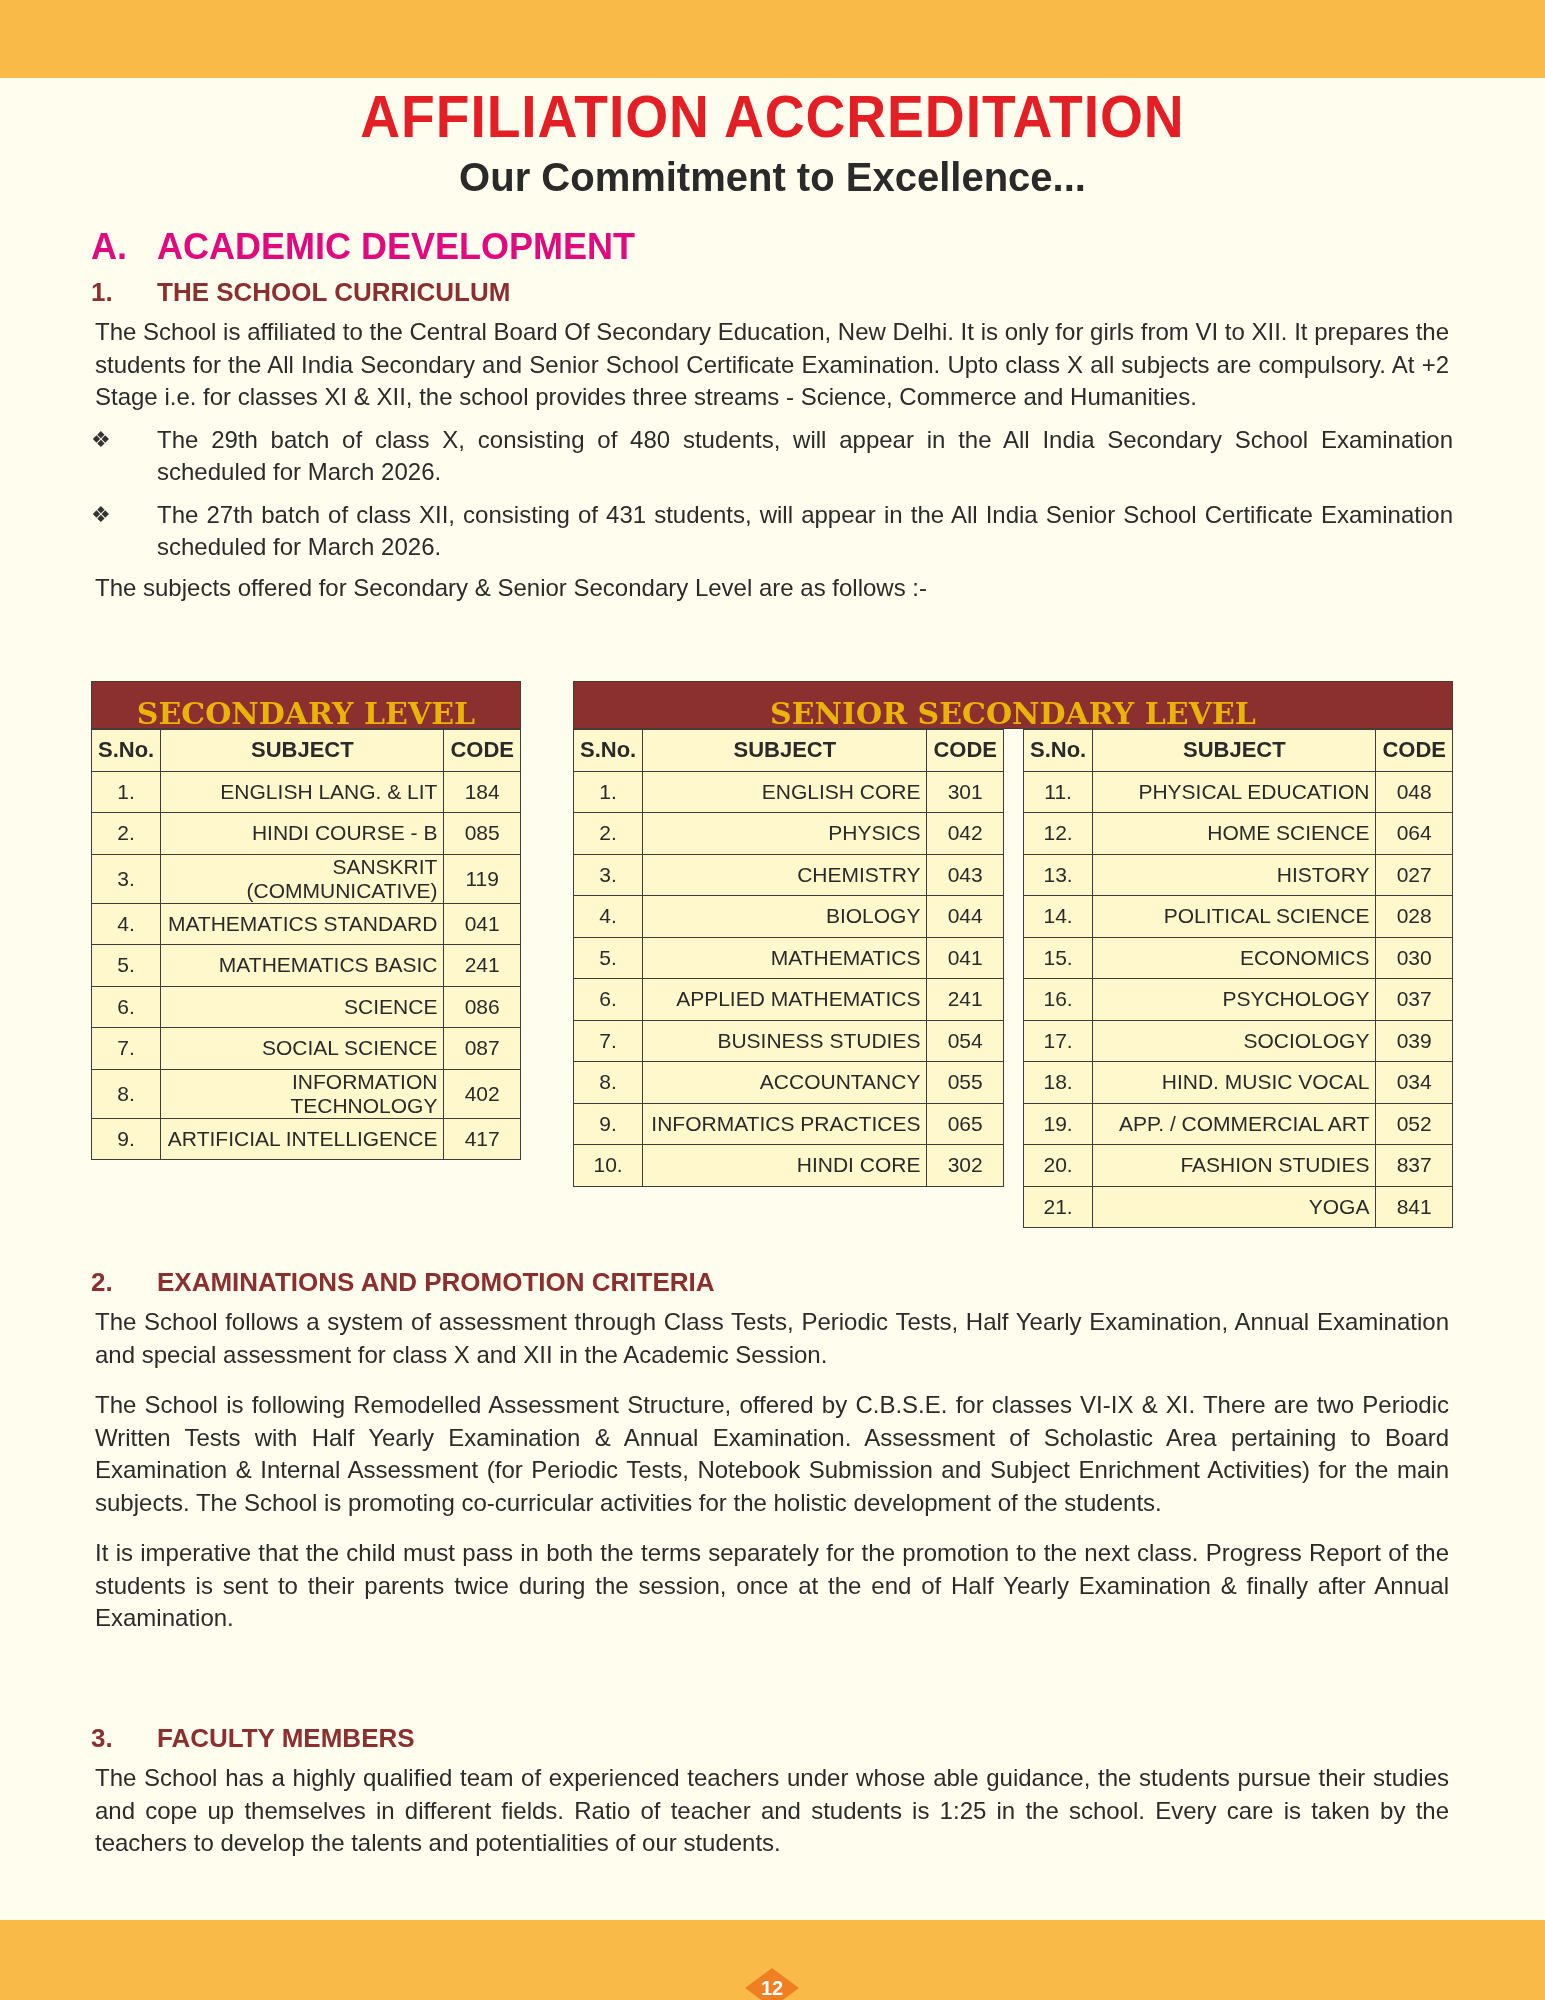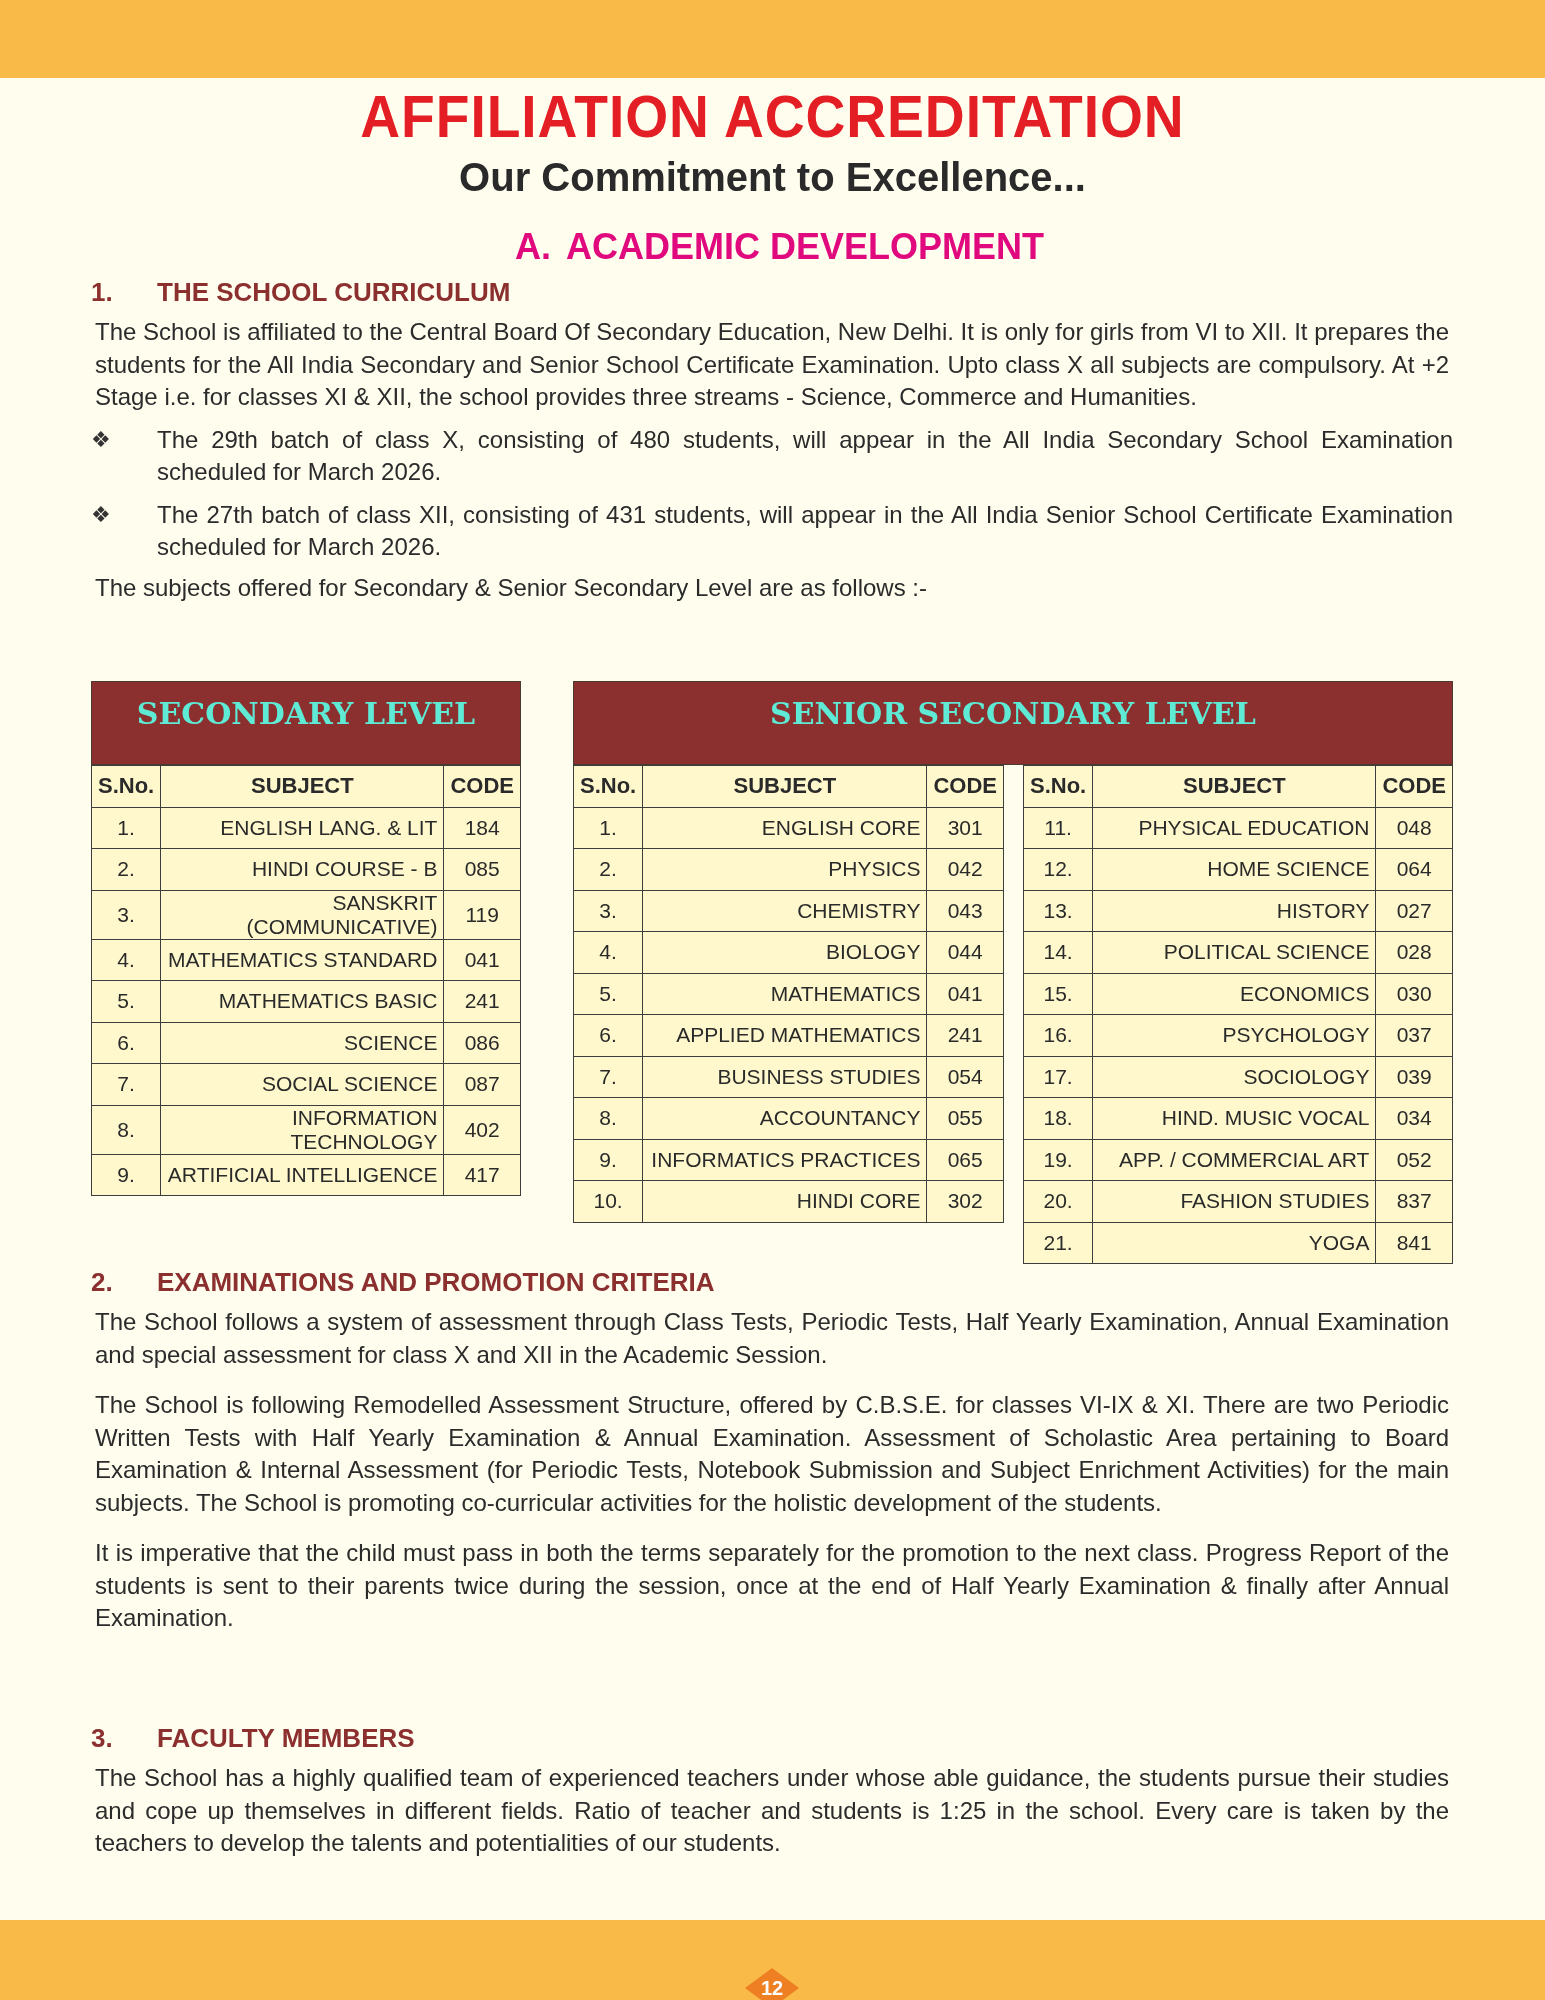--- a/index.html
+++ b/index.html
@@ -14,34 +14,34 @@
          text-align:center; color:#fff; font-weight:bold; font-size:20px; font-family:"Liberation Sans", sans-serif; }
 
   .title { position:absolute; left:0; top:82px; width:1545px; text-align:center; color:#E31E24;
          font-family:"Liberation Sans", sans-serif; font-weight:bold; font-size:60px; letter-spacing:1px;
          transform:scaleX(0.92); transform-origin:center; }
   .subtitle { position:absolute; left:0; top:155px; width:1545px; text-align:center; color:#2a2a2a;
          font-family:"Liberation Sans", sans-serif; font-weight:bold; font-size:40px; }
 
   .content { position:absolute; left:91px; top:222px; width:1362px; }
   .sec-a { color:#E0097E; font-weight:bold; font-size:36px; font-family:"Liberation Sans", sans-serif;
-         margin:0; height:50px; line-height:50px;text-align:center; }
+         margin:0; height:50px; line-height:50px; }
   .sec-a .num { display:inline-block; width:66px; }
   .sub-h { color:#8B2F2F; font-weight:bold; font-size:26px; font-family:"Liberation Sans", sans-serif;
          margin:0; height:40px; line-height:40px; }
   .sub-h .num { display:inline-block; width:66px; }
   p.body { margin:4px; font-size:24px; line-height:32.5px; text-align:justify; font-family:"Liberation Sans", sans-serif; }
   .bullet { display:flex; margin-top:10px; }
   .bullet .glyph { width:66px; flex:none; font-size:22px; line-height:32.5px; color:#333; }
   .bullet p { margin:0; flex:1; font-size:24px; line-height:32.5px; text-align:justify; font-family:"Liberation Sans", sans-serif; }
 
   
   .tbl-wrap { position:absolute; }
-  .tbl-head { background:#8B2F2F; color:#5eead4; text-align:center; font-family:"DejaVu Serif", serif;
-         font-weight:bold; font-size:30px; height:84px; line-height:64px; border:1.5px solid #4a3a30;
+  .tbl-head { background:#8B2F2F; color:#eab308; text-align:center; font-family:"DejaVu Serif", serif;
+         font-weight:bold; font-size:30px; height:48px; line-height:64px; border:1.5px solid #4a3a30;
          box-sizing:border-box; }
   table.subj { border-collapse:collapse; background:#FFF8CC; font-family:"Liberation Sans", sans-serif; font-size:21px; }
   table.subj td, table.subj th { border:1.5px solid #3d3d3d; height:40.5px; padding:0 6px; color:#2a2a2a; }
   table.subj th { font-weight:bold; font-size:22px; text-align:center; }
   table.subj td.sno { text-align:center; }
   table.subj td.code { text-align:center; }
   table.subj td.subject { text-align:right; }
 
   .section2 { position:absolute; left:91px; top:1262px; width:1362px; }
   .section3 { position:absolute; left:91px; top:1718px; width:1362px; }

